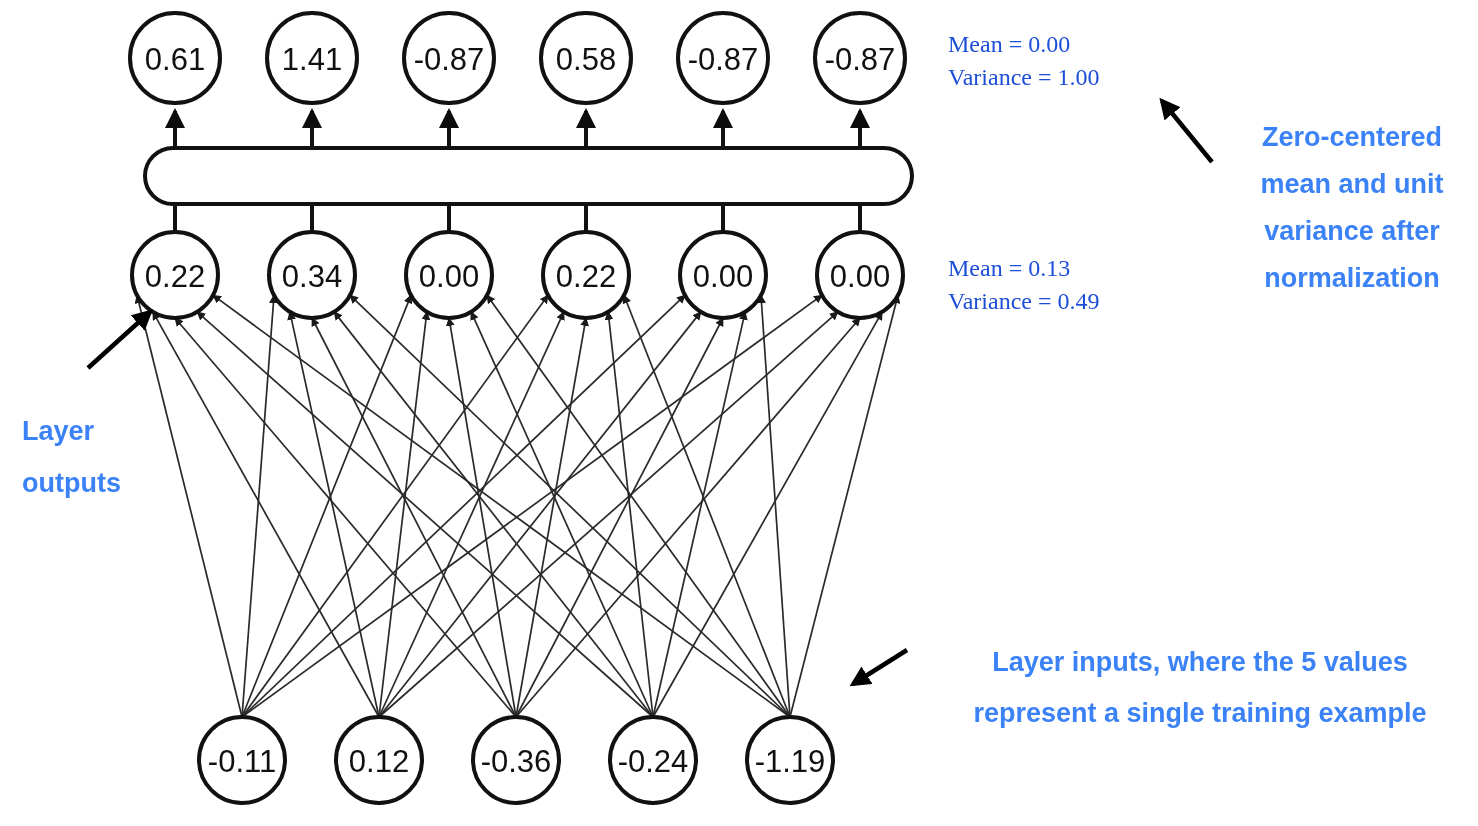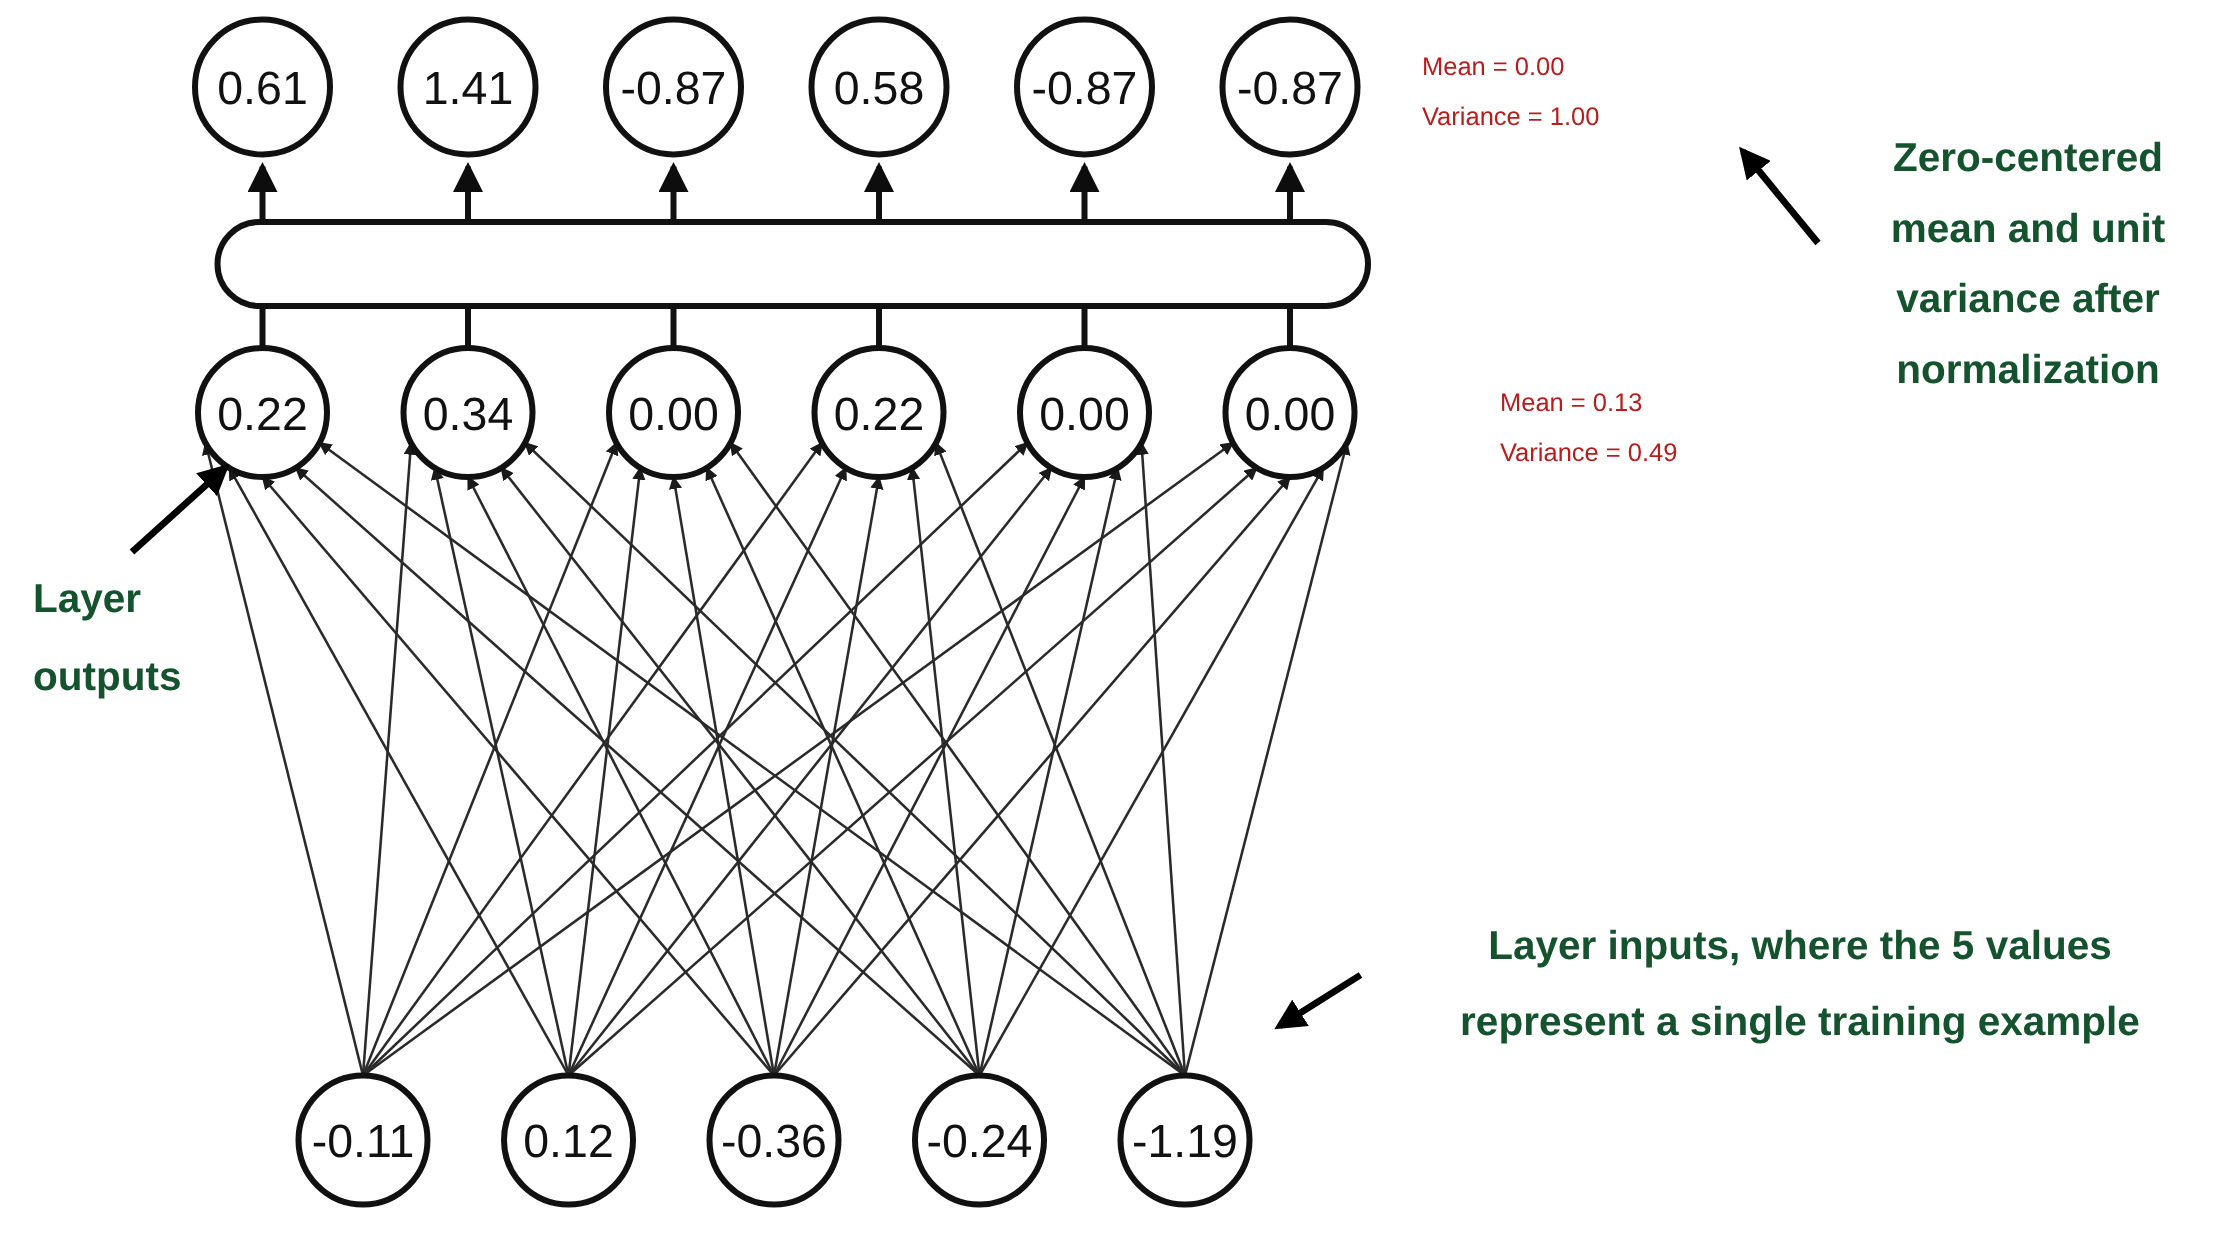--- a/index.html
+++ b/index.html
@@ -36,31 +36,32 @@
   }
   .box-label {
     font-family: "Liberation Sans", sans-serif;
     font-size: 31px;
     fill: #111111;
     text-anchor: middle;
     dominant-baseline: central;
   }
   .stat-text {
     position: absolute;
-    font-family: Liberation Sans, sans-serif;
-    font-size: 17px;
+    font-family: Liberation Serif, serif;
+    font-size: 24px;
     line-height: 33px;
-    color: #b91c1c;
+    color: #1d4ed8;
     white-space: nowrap;
   }
   .annot-bold {
     position: absolute;
     font-family: "Liberation Sans", sans-serif;
     font-weight: bold;
-    color: #14532d;
+    color: #3b82f6;
+    margin-top: 32px;
   }
   #annotation-right {
     left: 1233px;
     top: 82px;
     width: 238px;
     font-size: 27px;
     line-height: 47px;
     text-align: center;
   }
   #annotation-left {
@@ -232,21 +233,21 @@
         <line x1="88" y1="368" x2="150" y2="312" stroke="#000000" stroke-width="4.5" marker-end="url(#arrow-annot)"></line>
         <line x1="907" y1="650" x2="853" y2="684" stroke="#000000" stroke-width="4.5" marker-end="url(#arrow-annot)"></line>
       </g>
   </svg>
 
   <div class="stat-text" id="stats-output" style="left: 948px; top: 28px;">
     <div>Mean = 0.00</div>
     <div>Variance = 1.00</div>
   </div>
 
-  <div class="stat-text" id="stats-hidden" style="left: 1000px; top: 252px;">
+  <div class="stat-text" id="stats-hidden" style="left: 948px; top: 252px;">
     <div>Mean = 0.13</div>
     <div>Variance = 0.49</div>
   </div>
 
   <div class="annot-bold" id="annotation-right">Zero-centered mean and unit variance after normalization</div>
 
   <div class="annot-bold" id="annotation-left">Layer outputs</div>
 
   <div class="annot-bold" id="annotation-bottom">Layer inputs, where the 5 values represent a single training example</div>
 

